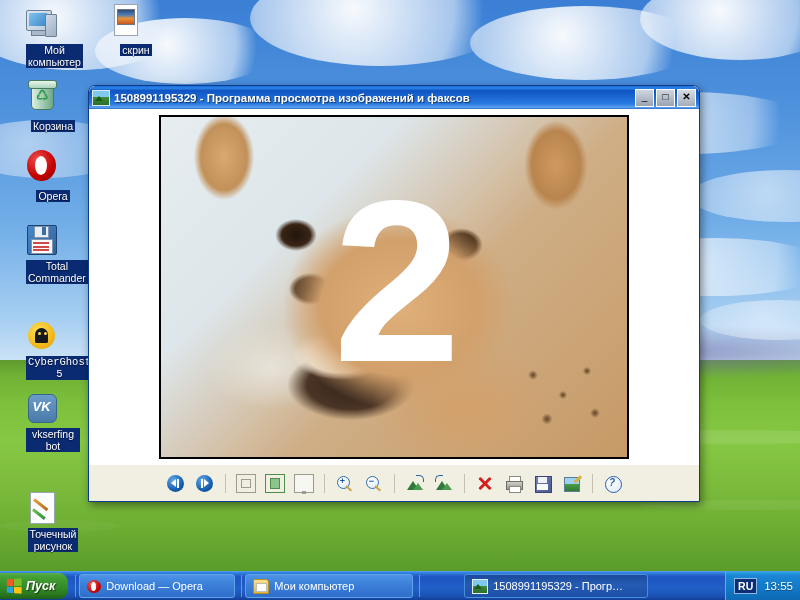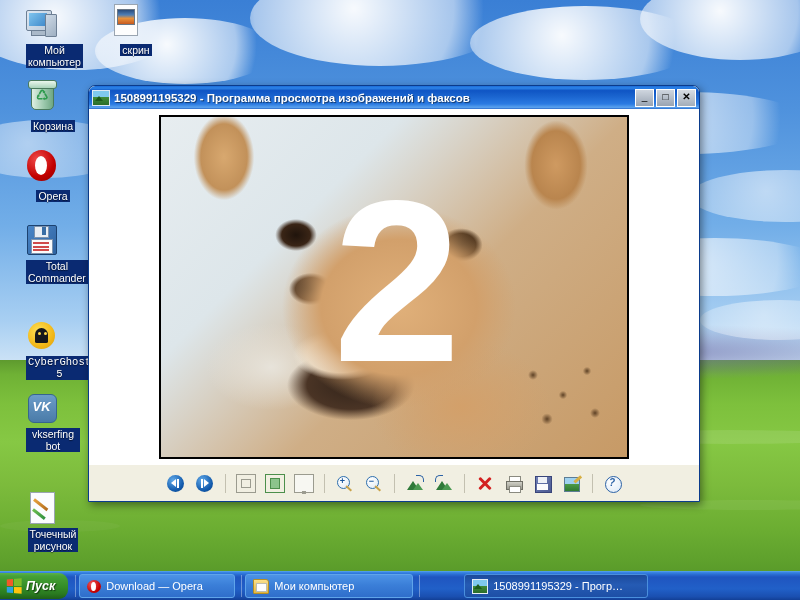--- a/index.html
+++ b/index.html
@@ -755,15 +755,19 @@
       <span>Мои компьютер</span>
     </div>
 
     <div class="tsk-sep"></div>
 
     <div class="task-btn active" style="width:168px;">
       <span class="tb-ico viewer"></span>
       <span>1508991195329 - Прогр…</span>
     </div>
 
+    <div id="tray">
+      <span id="lang-indicator">RU</span>
+      <span id="clock">13:55</span>
+    </div>
   </div>
 
 </div>
 
 </body></html>

